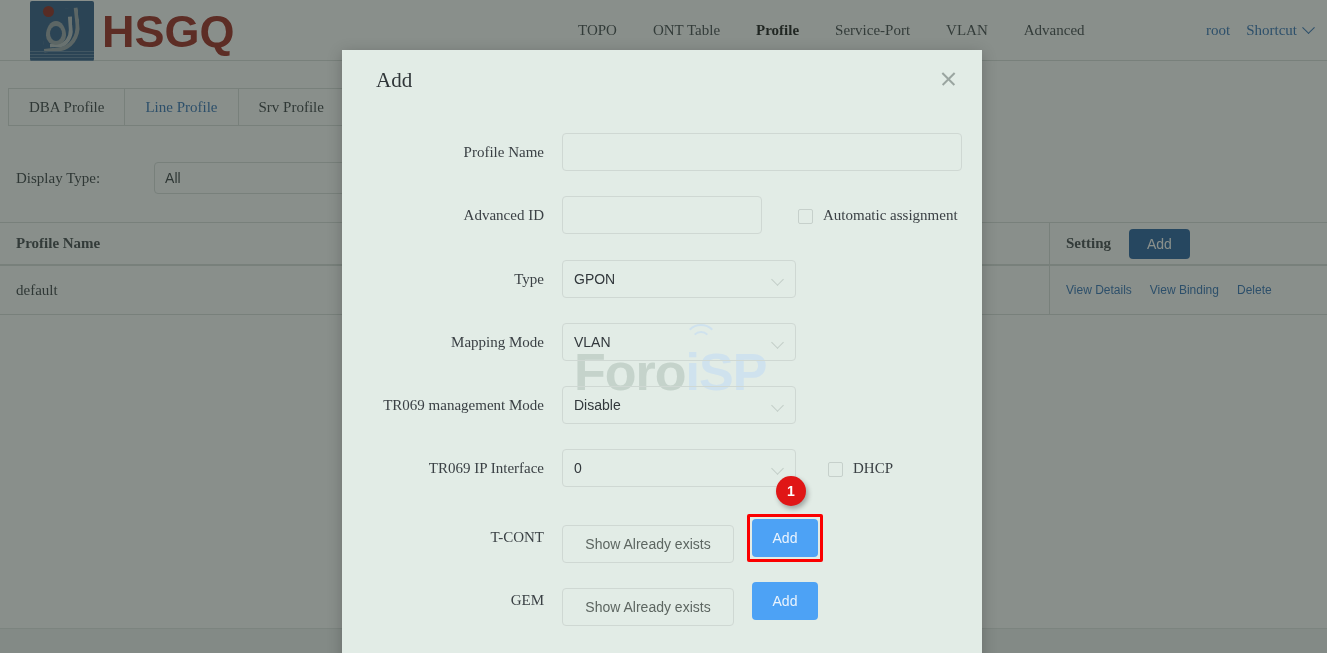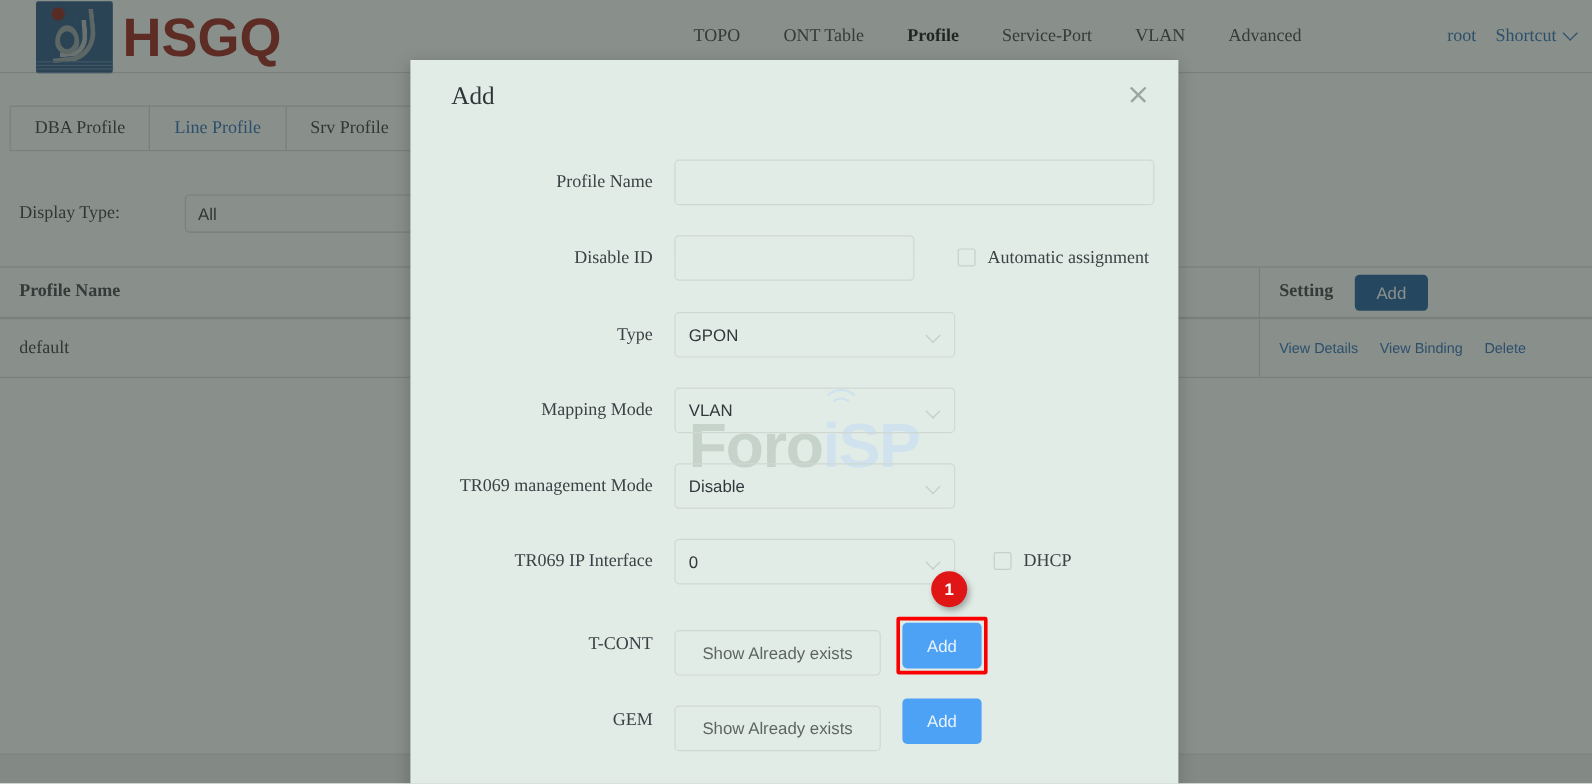--- a/index.html
+++ b/index.html
@@ -372,21 +372,21 @@
     cursor: pointer;
   }
   .fselect .sel-arrow {
     right: 13px; top: 14px;
     border-right-color: #c2cdc7;
     border-bottom-color: #c2cdc7;
   }
   .fcheck {
     margin-left: 36px;
     display: flex;
-    align-items: flex-start;
+    align-items: flex-end;
     gap: 10px;
     cursor: pointer;
   }
   .box {
     width: 15px; height: 15px;
     border: 1px solid #c6d0cb;
     border-radius: 2px;
     background: transparent;
   }
   .fcheck-label {
@@ -539,21 +539,21 @@
           <span class="a2"></span>
       </span>
     </div>
 
     <div class="frow" style="top:83px">
       <div class="flabel">Profile Name</div>
       <input class="finput wide" type="text" value="" style="">
     </div>
 
     <div class="frow" style="top:146px">
-      <div class="flabel">Disable ID</div>
+      <div class="flabel">Advanced ID</div>
       <input class="finput mid" type="text" value="" style="">
       <div class="fcheck">
         <span class="box"></span>
         <span class="fcheck-label">Automatic assignment</span>
       </div>
     </div>
 
     <div class="frow" style="top:210px">
       <div class="flabel">Type</div>
       <div class="fselect">

